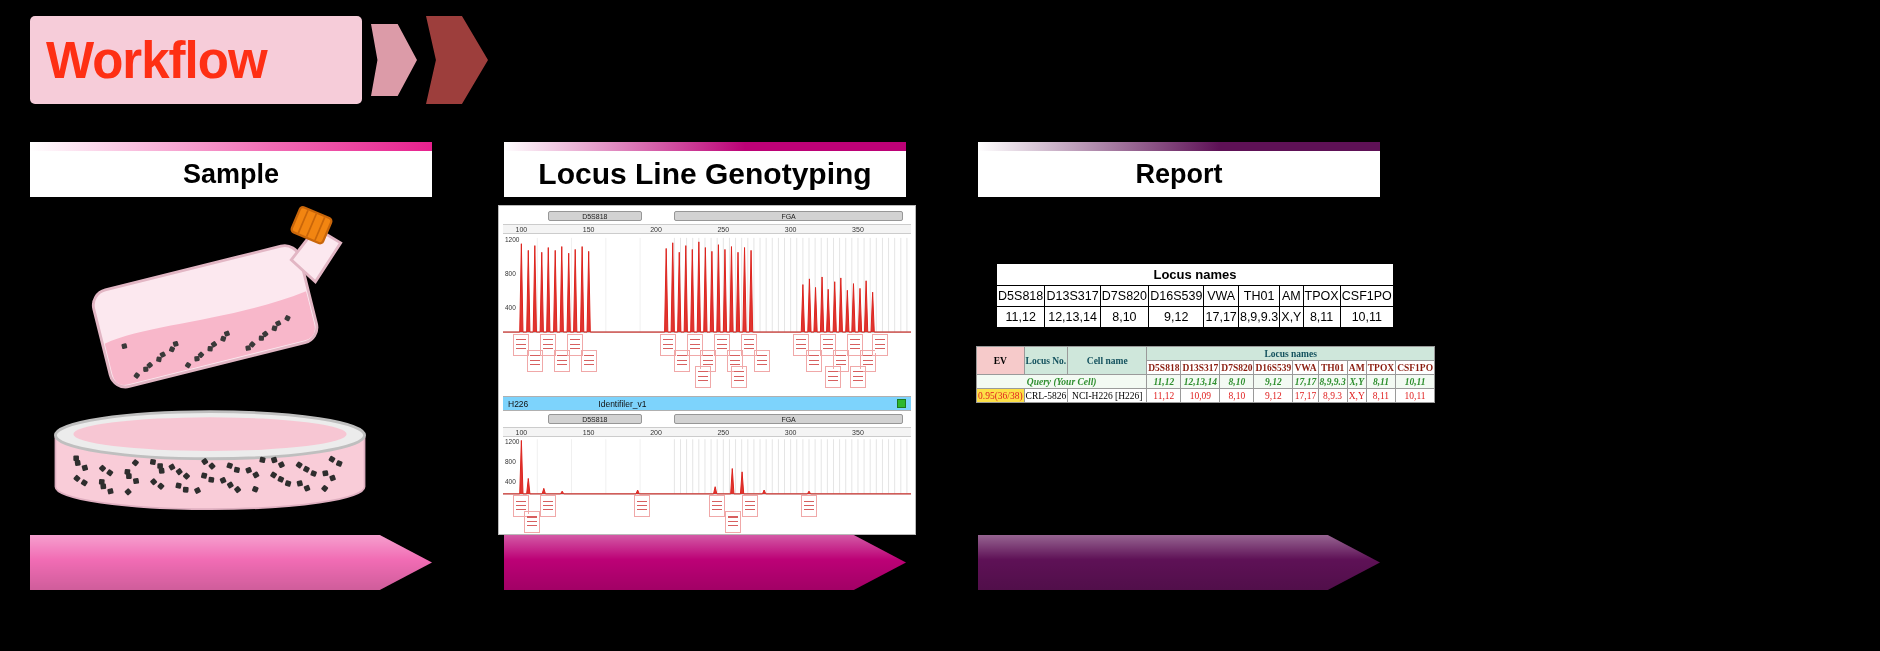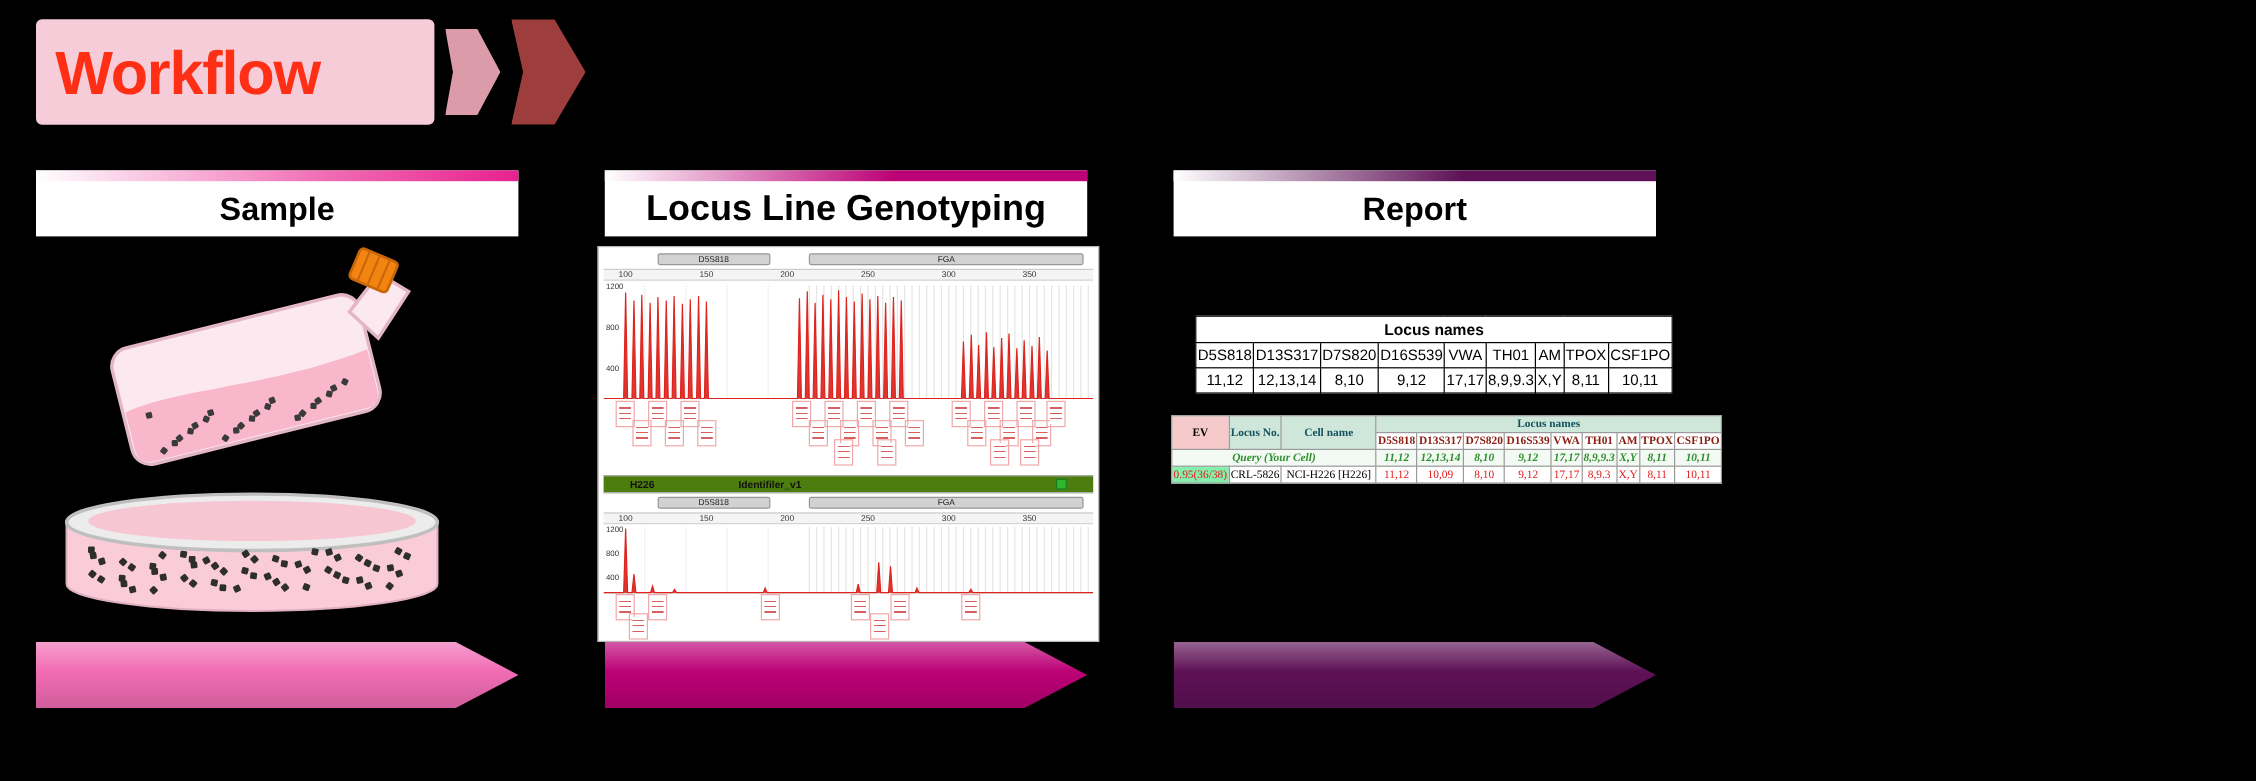--- a/index.html
+++ b/index.html
@@ -63,41 +63,41 @@
   #epg-b .trace-wrap{height:58px;}
   .trace-wrap svg{position:absolute;inset:0;width:100%;height:100%;}
   .ylabels{position:absolute;inset:0;z-index:2;pointer-events:none;}
   .ylabels span{position:absolute;left:2px;font-size:6.5px;color:#333;}
   .annots{position:relative;}
   #ann-a{height:58px;}
   #ann-b{height:40px;}
   .callbox{position:absolute;width:16px;height:22px;border:1px solid #f0a8a8;background-color:#fff;
     background-image:repeating-linear-gradient(180deg,rgba(205,55,55,.8) 0 1px,transparent 1px 4.5px);
     background-clip:content-box;padding:2px;box-sizing:border-box;}
-  .epg-bar{position:relative;display:flex;align-items:center;height:15px;background:#4d7c0f;
+  .epg-bar{position:relative;display:flex;align-items:center;height:15px;background:#7dd3fc;
     border-top:1px solid #b0b0b0;border-bottom:1px solid #b0b0b0;font-size:8.5px;color:#111;
-    padding:0 22px;margin:4px 0 3px;box-sizing:border-box;font-weight:bold;}
+    padding:0 5px;margin:4px 0 3px;box-sizing:border-box;}
   .sname{margin-right:70px;}
   .gsq{margin-left:auto;width:9px;height:9px;background:#2eb82e;border:1px solid #1d7a1d;box-sizing:border-box;}
 
   
   .report-wrap{position:absolute;top:66px;left:-2px;right:-14px;}
   table{border-collapse:collapse;background:#fff;}
   .t1{font-size:12.5px;color:#000;margin-left:20px;width:calc(100% - 20px);}
   .t1 td{border:1px solid #000;padding:3px 1px;text-align:center;white-space:nowrap;}
   .t1 .t1-title{font-weight:bold;font-size:13px;}
   .t2{font-family:"Liberation Serif",serif;font-size:9.5px;margin-top:18px;width:100%;}
   .t2 th,.t2 td{border:1px solid #9a9a9a;padding:1.5px 1px;text-align:center;white-space:nowrap;}
   .t2 .ev{background:#f6caca;font-weight:bold;color:#000;width:50px;}
   .t2 .hdr{background:#cfe7db;color:#14525e;font-weight:bold;}
   .t2 .cellname{min-width:76px;}
   .t2 .locus{color:#8b1d10;font-weight:bold;background:#fff;}
   .t2 .q{color:#2f8f2f;font-style:italic;font-weight:bold;background:#f3faf3;}
   .t2 .m{color:#e02020;}
-  .t2 .ev-val{background:#86efac;color:#e02020;margin-top:12px;}
+  .t2 .ev-val{background:#fde047;color:#e02020;margin-top:12px;}
   .t2 .plain{color:#000;}
 </style>
 </head>
 <body>
 
 <svg width="0" height="0" style="position:absolute" aria-hidden="true">
   <defs>
     <g id="dna-helix" stroke-linecap="round">
       <path d="M35 4 C49 10,56 14,56 21 C56 28,49 32,35 38 C21 44,14 48,14 55 C14 62,21 66,35 72 C49 78,56 82,56 89 C56 96,49 100,35 106 C21 112,14 116,14 123 C14 130,21 134,35 140" fill="none" stroke="var(--dnaStrand,#e8431c)" stroke-width="7"></path>
       <path d="M35 4 C21 10,14 14,14 21 C14 28,21 32,35 38 C49 44,56 48,56 55 C56 62,49 66,35 72 C21 78,14 82,14 89 C14 96,21 100,35 106 C49 112,56 116,56 123 C56 130,49 134,35 140" fill="none" stroke="var(--dnaStrand2,#f4683a)" stroke-width="7"></path>

